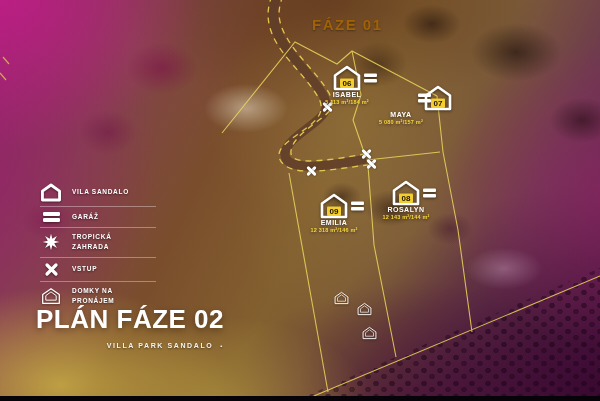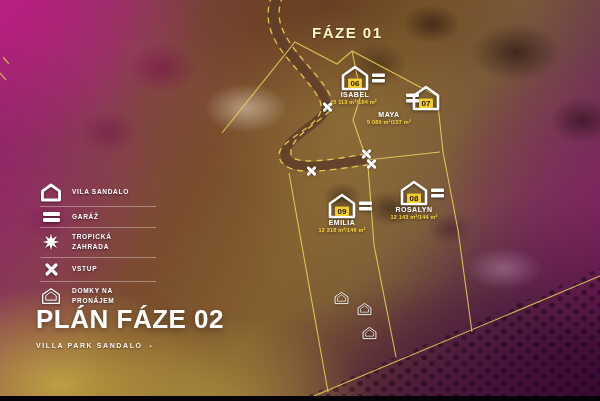--- a/index.html
+++ b/index.html
@@ -50,39 +50,39 @@
   .xmark{position:absolute;width:12px;height:12px;}
   .xmark::before,.xmark::after{
     content:"";position:absolute;left:4.5px;top:0;width:3px;height:12px;
     background:#fff;border-radius:2px;box-shadow:0 0 2px rgba(0,0,0,.6);
   }
   .xmark::before{transform:rotate(45deg);}
   .xmark::after{transform:rotate(-45deg);}
   
   .rental{position:absolute;filter:drop-shadow(0 1px 1px rgba(0,0,0,.4));}
   
-  .villa{position:absolute;width:28px;filter:drop-shadow(0 1px 1.5px rgba(0,0,0,.5));margin-left:8px;}
+  .villa{position:absolute;width:28px;filter:drop-shadow(0 1px 1.5px rgba(0,0,0,.5));}
   .villa .garage{position:absolute;left:31px;top:8px;}
   .vname{position:absolute;top:26px;left:14px;transform:translateX(-50%);
     font-size:7px;font-weight:bold;color:#fff;letter-spacing:.5px;white-space:nowrap;}
   .varea{position:absolute;top:34px;left:14px;transform:translateX(-50%);
     font-size:5.5px;font-weight:bold;color:#f6d73a;white-space:nowrap;letter-spacing:.2px;}
   
   .phase-label{position:absolute;left:312px;top:16px;font-size:15px;font-weight:800;
-    color:#fef9c3;letter-spacing:1.5px;text-shadow:0 1px 2px rgba(0,0,0,.35);margin-top:8px;}
+    color:#a16207;letter-spacing:1.5px;text-shadow:0 1px 2px rgba(0,0,0,.35);}
   
   .legend{position:absolute;left:40px;top:179px;width:116px;}
   .legend-item{display:flex;align-items:center;gap:10px;padding:4px 0;}
   .legend-item:not(:last-child){border-bottom:1px solid rgba(255,255,255,.35);}
   .legend-icon{width:22px;display:flex;justify-content:center;align-items:center;
     filter:drop-shadow(0 1px 1px rgba(0,0,0,.45));flex:0 0 22px;}
   .legend-label{font-size:6.5px;font-weight:bold;color:#fff;letter-spacing:.7px;
     line-height:1.6;max-width:66px;text-shadow:0 1px 2px rgba(0,0,0,.5);}
   
-  .titleblock{position:absolute;left:36px;top:304px;color:#fff;}
+  .titleblock{position:absolute;left:36px;top:304px;color:#fff;text-align:right;}
   .plan-title{font-size:26px;font-weight:800;letter-spacing:.5px;
     text-shadow:0 2px 6px rgba(0,0,0,.35);}
   .plan-subtitle-row{margin-top:7px;font-size:7px;font-weight:bold;letter-spacing:1.6px;
     color:rgba(255,255,255,.92);text-shadow:0 1px 2px rgba(0,0,0,.45);}
   .submark{margin-left:7px;font-size:6px;}
   .bottom-bar{position:absolute;left:0;bottom:0;width:100%;height:5px;background:#060309;}
 </style>
 </head>
 <body>
 
@@ -130,21 +130,21 @@
     </div>
   <div id="villas">
       <div class="villa" style="left: 333px; top: 65px;"><svg class="house" width="28" height="26" viewBox="0 0 28 26">
           <path d="M14 2 L26 10.5 V24 H2 V10.5 Z" fill="none" stroke="#fff" stroke-width="2.6" stroke-linejoin="round"></path>
           <rect x="7" y="13.5" width="14" height="9.5" rx="1" fill="#f2cf2e"></rect>
           <text x="14" y="21.3" text-anchor="middle" font-size="8" font-weight="bold" fill="#241407" font-family="Liberation Sans, sans-serif">06</text>
         </svg><svg class="garage" width="13" height="10" viewBox="0 0 13 10">
           <rect x="0" y="0.5" width="13" height="3.6" rx="1" fill="#fff"></rect>
           <rect x="0" y="5.9" width="13" height="3.6" rx="1" fill="#fff"></rect>
         </svg><div class="vname">ISABEL</div><div class="varea">5 113 m²/184 m²</div></div>
-      <div class="villa" style="left: 367px; top: 85px; padding-left: 37px;"><svg class="house" width="28" height="26" viewBox="0 0 28 26">
+      <div class="villa" style="left: 387px; top: 85px; padding-left: 37px;"><svg class="house" width="28" height="26" viewBox="0 0 28 26">
           <path d="M14 2 L26 10.5 V24 H2 V10.5 Z" fill="none" stroke="#fff" stroke-width="2.6" stroke-linejoin="round"></path>
           <rect x="7" y="13.5" width="14" height="9.5" rx="1" fill="#f2cf2e"></rect>
           <text x="14" y="21.3" text-anchor="middle" font-size="8" font-weight="bold" fill="#241407" font-family="Liberation Sans, sans-serif">07</text>
         </svg><svg class="garage" width="13" height="10" viewBox="0 0 13 10">
           <rect x="0" y="0.5" width="13" height="3.6" rx="1" fill="#fff"></rect>
           <rect x="0" y="5.9" width="13" height="3.6" rx="1" fill="#fff"></rect>
         </svg><div class="vname">MAYA</div><div class="varea">5 080 m²/157 m²</div></div>
       <div class="villa" style="left: 320px; top: 193px;"><svg class="house" width="28" height="26" viewBox="0 0 28 26">
           <path d="M14 2 L26 10.5 V24 H2 V10.5 Z" fill="none" stroke="#fff" stroke-width="2.6" stroke-linejoin="round"></path>
           <rect x="7" y="13.5" width="14" height="9.5" rx="1" fill="#f2cf2e"></rect>

